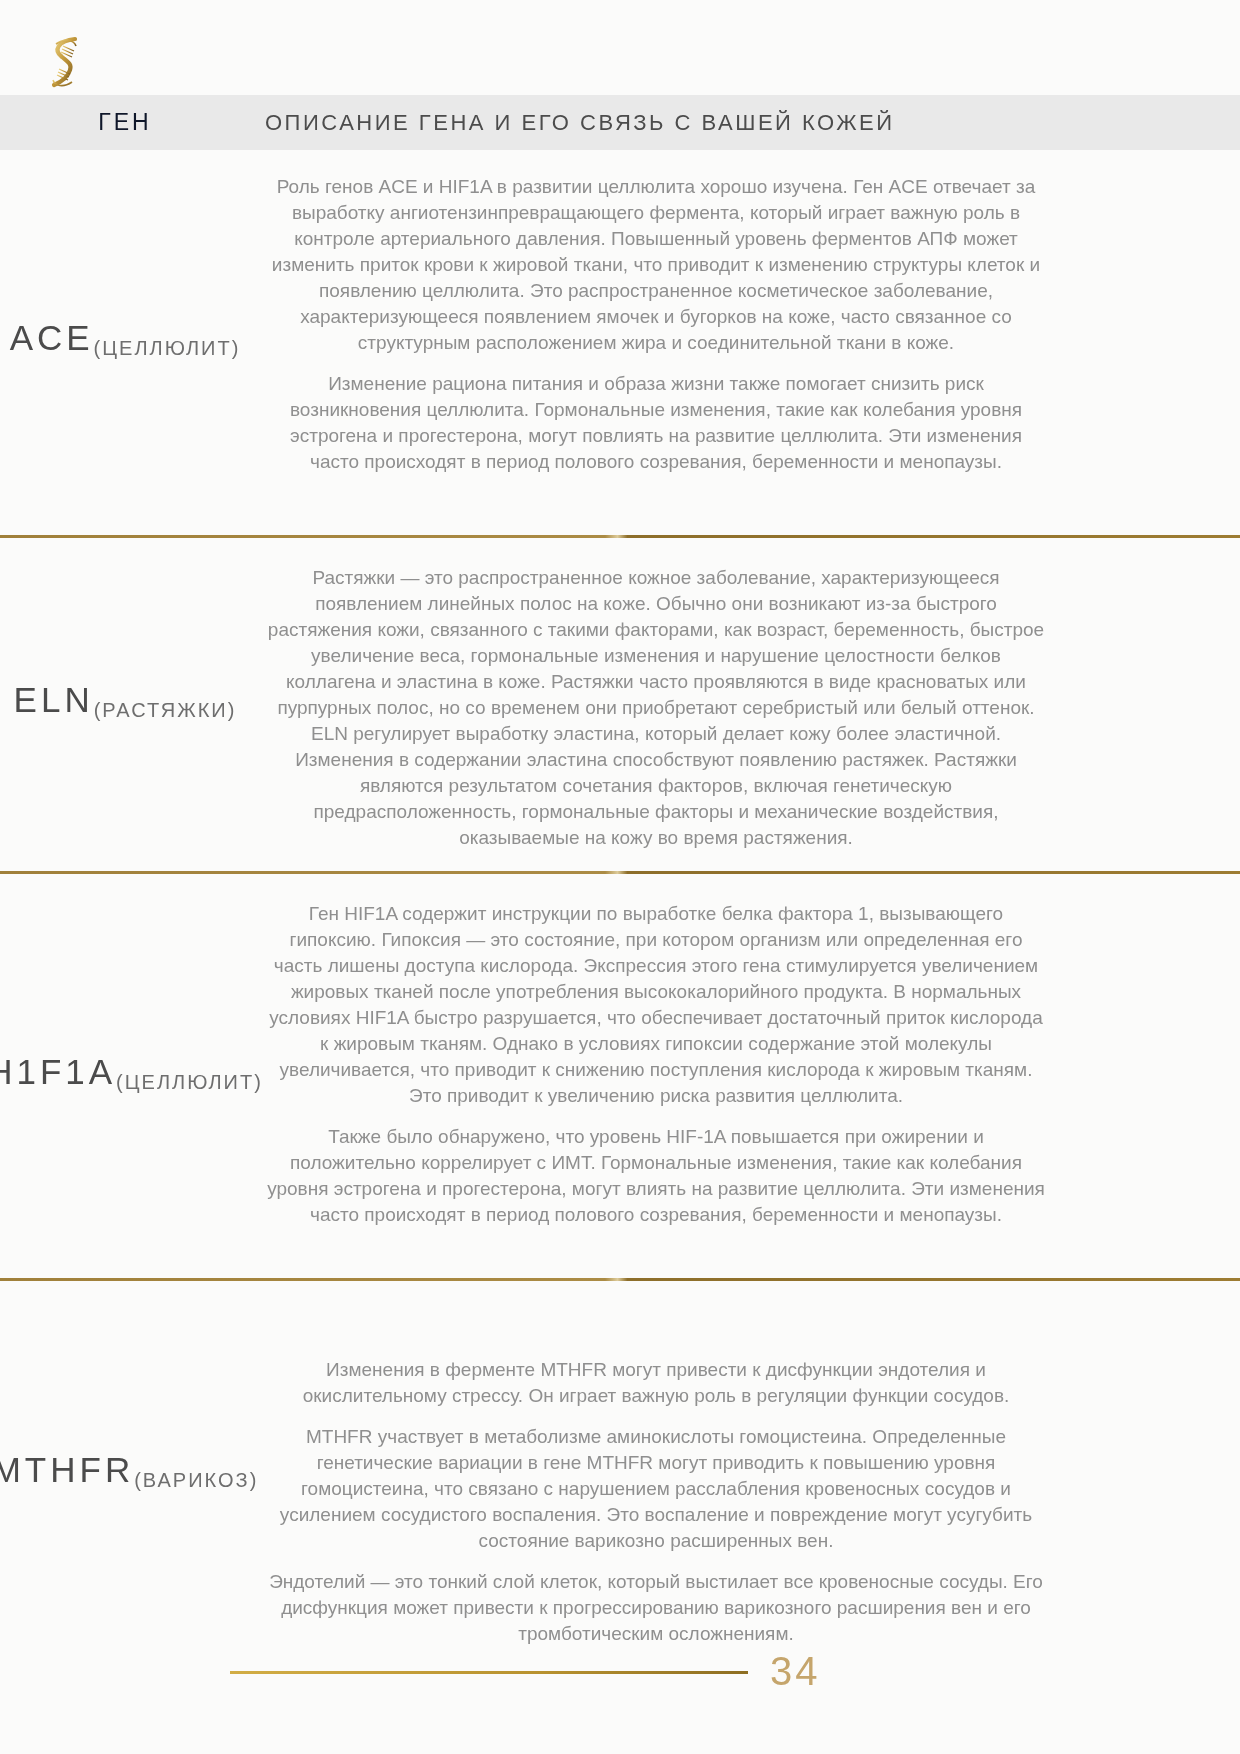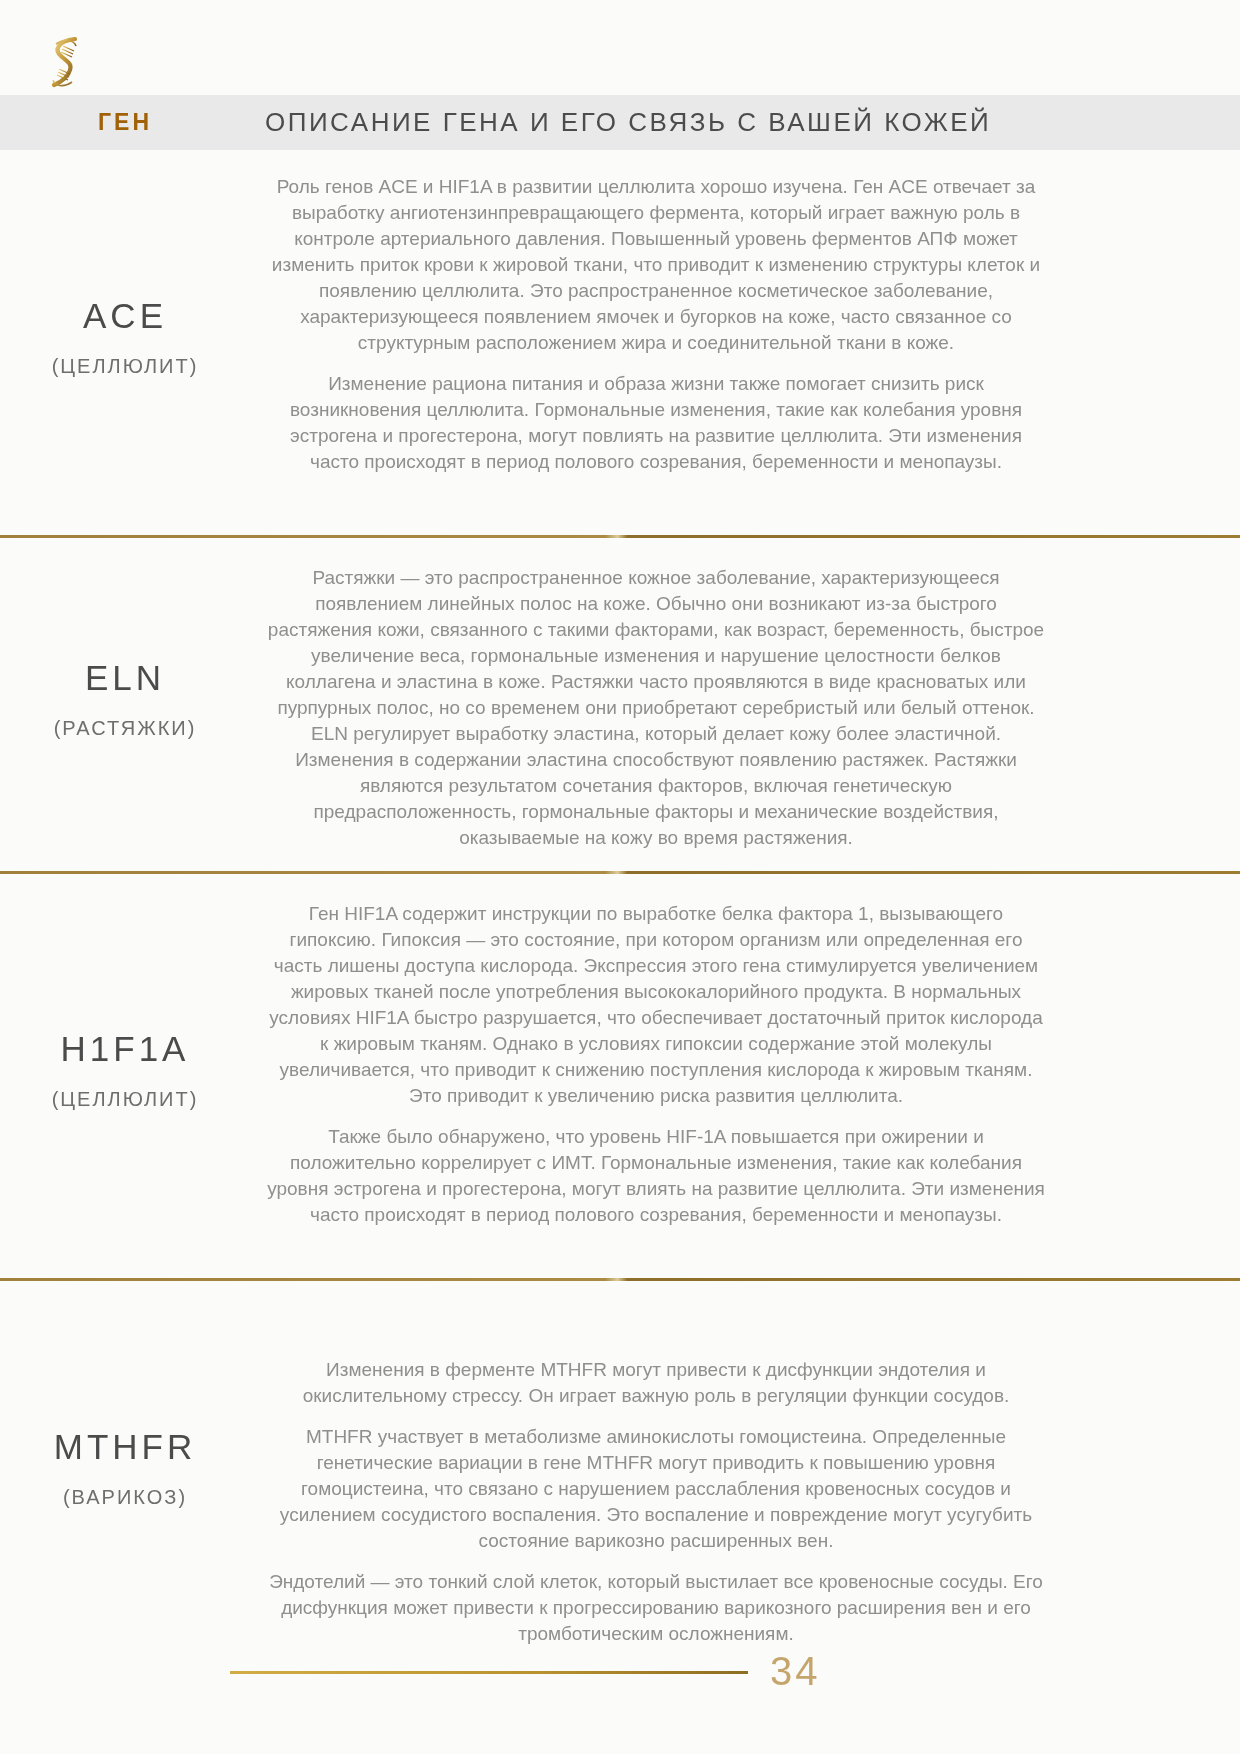--- a/index.html
+++ b/index.html
@@ -12,40 +12,40 @@
     overflow:hidden;
   }
   .logo-wrap { position:absolute; top:36px; left:48px; width:36px; height:54px; }
 
   .table-header {
     position:absolute; top:95px; left:0; width:1240px; height:55px;
     background:#e9e9e9; display:flex; align-items:center;
   }
   .gene-col-head {
     width:250px; text-align:center;
-    font-size:23px; letter-spacing:3px; color:#a16207; font-weight:700;
+    font-size:23px; letter-spacing:3px; color:#0f172a; font-weight:400;
   }
   .desc-col-head {
-    margin-left:15px; font-size:26px; letter-spacing:2.5px; color:#4c4c4c; font-weight:300;
+    margin-left:15px; font-size:22px; letter-spacing:2.5px; color:#4c4c4c; font-weight:300;
   }
 
   .rows { position:absolute; top:150px; left:0; width:1240px; }
   .row { display:flex; width:1240px; }
   .row-ace   { min-height:385px; }
   .row-eln   { min-height:317px; }
   .row-h1f1a { min-height:404px; }
   .row-mthfr { min-height:375px; }
 
   .divider {
     height:3px; width:1240px;
     background:linear-gradient(90deg,#a0803a 0%, #ab8b44 48.8%, #ddcb9a 49.8%, #8d6e2a 50.6%, #9d7c32 100%);
   }
 
   .gene-cell {
-    width:250px; display:flex; flex-direction:column;
+    width:250px; display:flex; flex-direction:row;
     align-items:center; justify-content:center; text-align:center;
     padding-bottom:10px;
   }
   .gene-name {
     font-size:35px; font-weight:300; letter-spacing:4px; color:#4b4b4b; line-height:1;
   }
   .gene-tag {
     margin-top:22px; font-size:20px; font-weight:300; letter-spacing:2px; color:#6e6e6e;
   }
 

